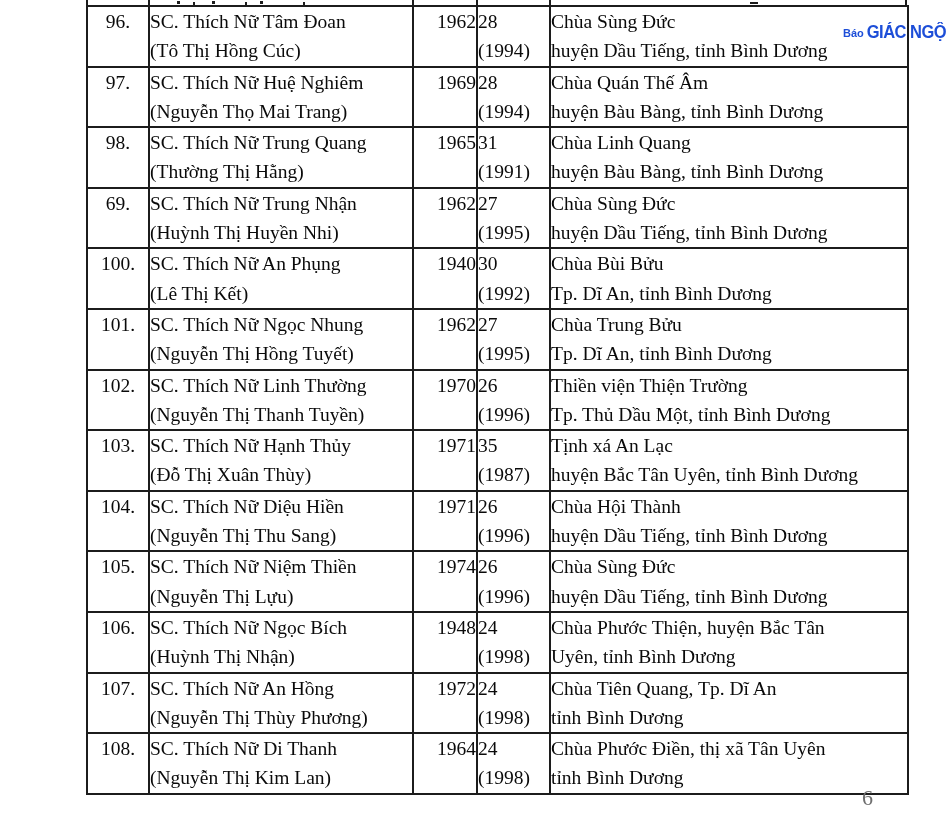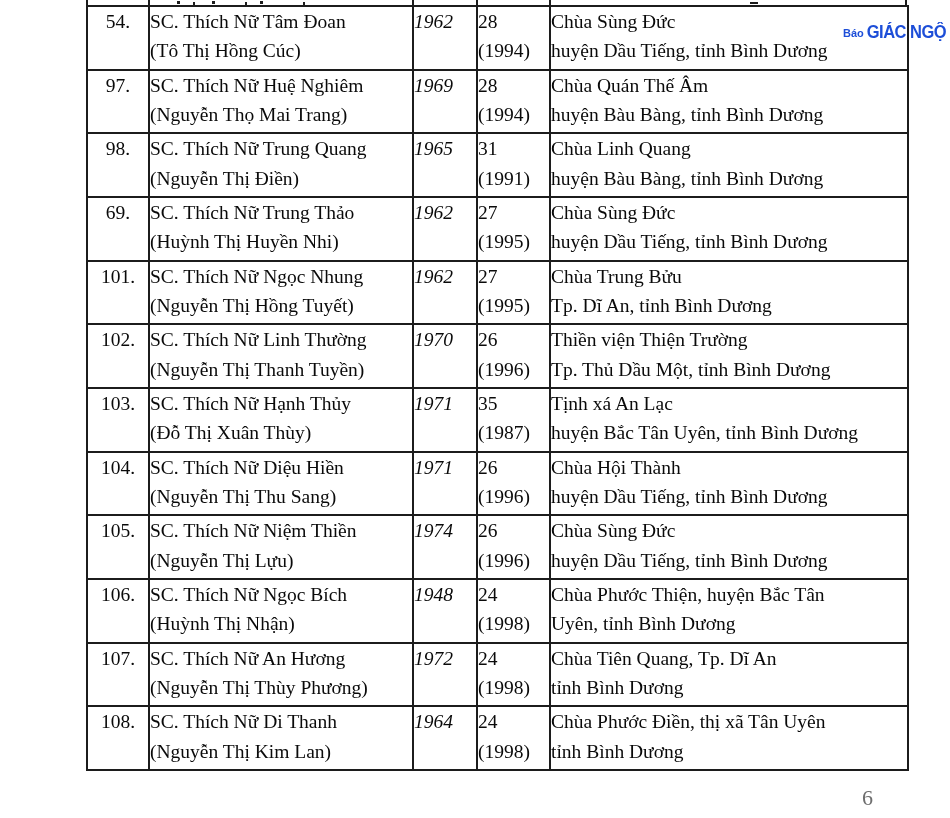--- a/index.html
+++ b/index.html
@@ -25,21 +25,21 @@
   table.tbl td{
     border:2px solid #1c1c1c;
     vertical-align:top;
     padding:0;
     font-size:19.5px;
     overflow:hidden;
   }
   .ln{line-height:29.3px;white-space:nowrap;}
   td.c-num{text-align:center;}
   td.c-name{padding-left:9px;font-family:Liberation Serif, serif;}
-  td.c-year{text-align:left;font-style:italic;}
+  td.c-year{text-align:right;}
   td.c-age{}
   td.c-temple{padding-left:10px;margin-top:31px;}
   
   .logo{
     position:absolute;left:843px;top:23px;
     display:flex;align-items:baseline;gap:3px;
     color:#1d4ed8;z-index:5;
     font-family:"Liberation Sans", sans-serif;
     white-space:nowrap;
   }
@@ -77,21 +77,21 @@
     <colgroup>
       <col style="width:62px">
         <col style="width:264px">
         <col style="width:64px">
         <col style="width:73px">
         <col style="width:358px">
     </colgroup>
     <tbody id="rows">
         <tr style="height: 58.9px;">
           <td class="c-num">
-            <div class="ln">54.</div>
+            <div class="ln">96.</div>
           </td>
           <td class="c-name">
             <div class="ln">SC. Thích Nữ Tâm Đoan</div>
             <div class="ln">(Tô Thị Hồng Cúc)</div>
           </td>
           <td class="c-year">
             <div class="ln">1962</div>
           </td>
           <td class="c-age">
             <div class="ln">28</div>
@@ -121,56 +121,76 @@
             <div class="ln">Chùa Quán Thế Âm</div>
             <div class="ln">huyện Bàu Bàng, tỉnh Bình Dương</div>
           </td>
         </tr>
         <tr style="height: 58.9px; padding-left: 36px;">
           <td class="c-num">
             <div class="ln">98.</div>
           </td>
           <td class="c-name">
             <div class="ln">SC. Thích Nữ Trung Quang</div>
-            <div class="ln">(Nguyễn Thị Điền)</div>
+            <div class="ln">(Thường Thị Hằng)</div>
           </td>
           <td class="c-year">
             <div class="ln">1965</div>
           </td>
           <td class="c-age">
             <div class="ln">31</div>
             <div class="ln">(1991)</div>
           </td>
           <td class="c-temple">
             <div class="ln">Chùa Linh Quang</div>
             <div class="ln">huyện Bàu Bàng, tỉnh Bình Dương</div>
           </td>
         </tr>
         <tr style="height: 58.9px;">
           <td class="c-num">
             <div class="ln">69.</div>
           </td>
           <td class="c-name">
-            <div class="ln">SC. Thích Nữ Trung Thảo</div>
+            <div class="ln">SC. Thích Nữ Trung Nhận</div>
             <div class="ln">(Huỳnh Thị Huyền Nhi)</div>
           </td>
           <td class="c-year">
             <div class="ln">1962</div>
           </td>
           <td class="c-age">
             <div class="ln">27</div>
             <div class="ln">(1995)</div>
           </td>
           <td class="c-temple">
             <div class="ln">Chùa Sùng Đức</div>
             <div class="ln">huyện Dầu Tiếng, tỉnh Bình Dương</div>
           </td>
         </tr>
         <tr style="height: 58.9px;">
           <td class="c-num">
+            <div class="ln">100.</div>
+          </td>
+          <td class="c-name">
+            <div class="ln">SC. Thích Nữ An Phụng</div>
+            <div class="ln">(Lê Thị Kết)</div>
+          </td>
+          <td class="c-year">
+            <div class="ln">1940</div>
+          </td>
+          <td class="c-age">
+            <div class="ln">30</div>
+            <div class="ln">(1992)</div>
+          </td>
+          <td class="c-temple">
+            <div class="ln">Chùa Bùi Bửu</div>
+            <div class="ln">Tp. Dĩ An, tỉnh Bình Dương</div>
+          </td>
+        </tr>
+        <tr style="height: 58.9px;">
+          <td class="c-num">
             <div class="ln">101.</div>
           </td>
           <td class="c-name">
             <div class="ln">SC. Thích Nữ Ngọc Nhung</div>
             <div class="ln">(Nguyễn Thị Hồng Tuyết)</div>
           </td>
           <td class="c-year">
             <div class="ln">1962</div>
           </td>
           <td class="c-age">
@@ -280,21 +300,21 @@
           <td class="c-temple">
             <div class="ln">Chùa Phước Thiện, huyện Bắc Tân</div>
             <div class="ln">Uyên, tỉnh Bình Dương</div>
           </td>
         </tr>
         <tr style="height: 58.9px;">
           <td class="c-num">
             <div class="ln">107.</div>
           </td>
           <td class="c-name">
-            <div class="ln">SC. Thích Nữ An Hương</div>
+            <div class="ln">SC. Thích Nữ An Hồng</div>
             <div class="ln">(Nguyễn Thị Thùy Phương)</div>
           </td>
           <td class="c-year">
             <div class="ln">1972</div>
           </td>
           <td class="c-age">
             <div class="ln">24</div>
             <div class="ln">(1998)</div>
           </td>
           <td class="c-temple">

